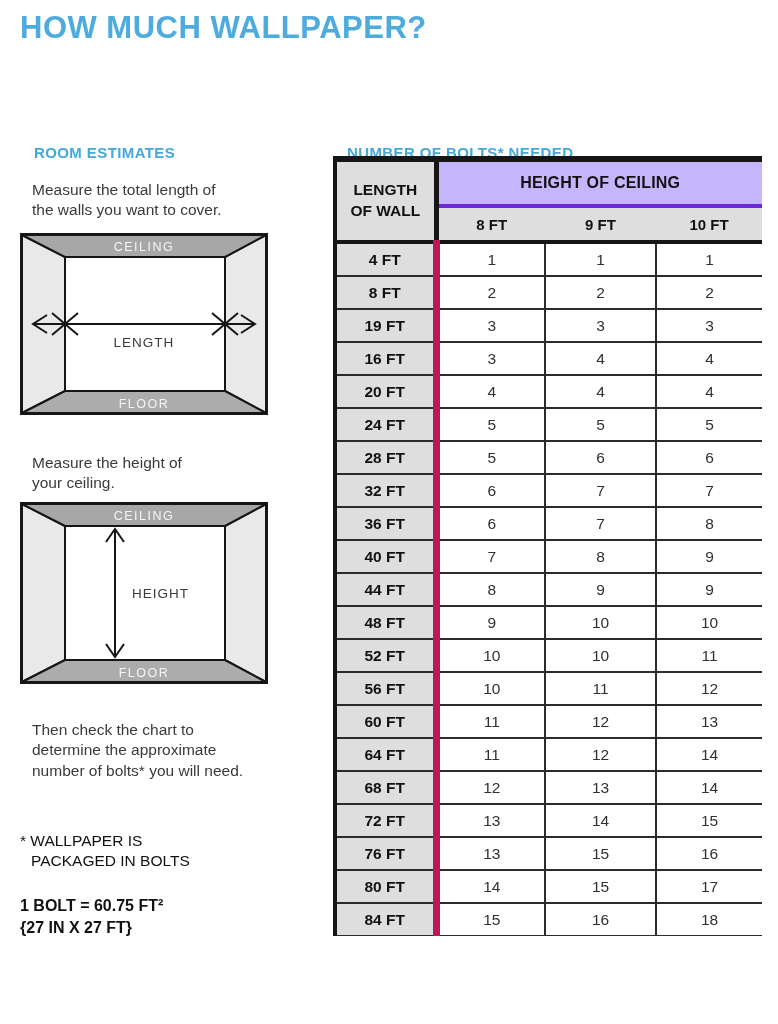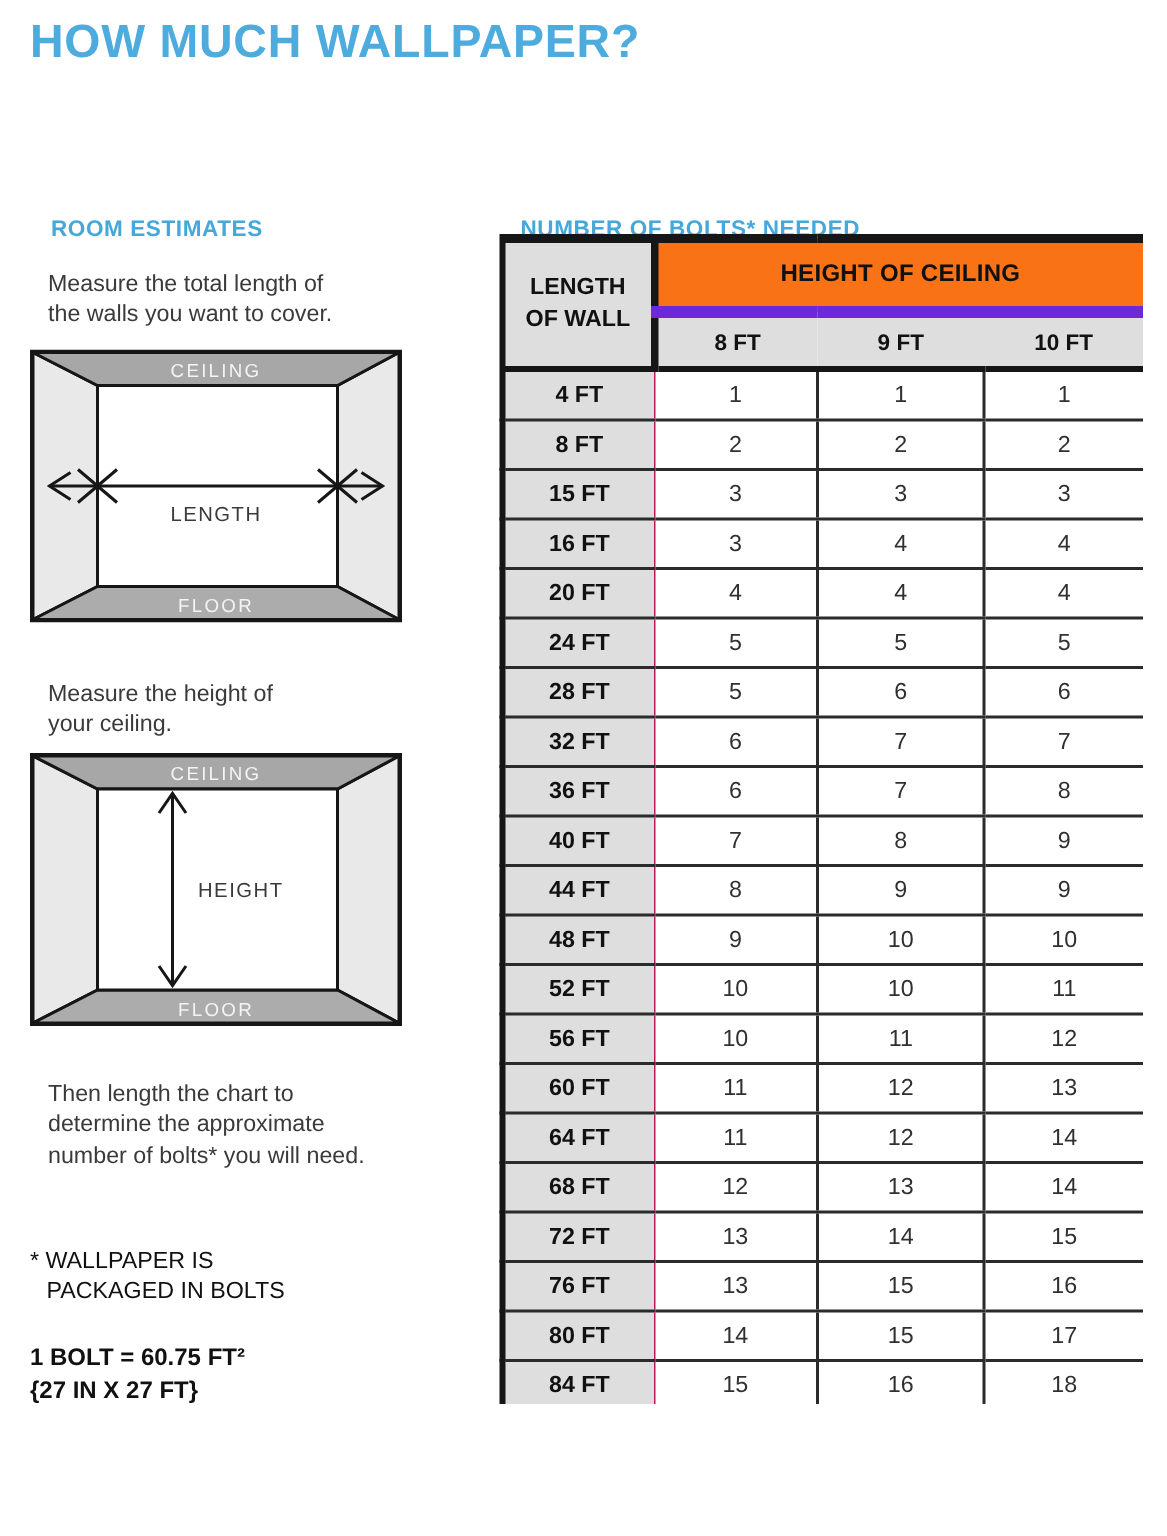--- a/index.html
+++ b/index.html
@@ -24,25 +24,25 @@
   .footnote .indent{padding-left:11px;}
   .bolt-note{position:absolute;left:20px;top:895px;font-size:16px;font-weight:700;
         color:#111;line-height:1.4;}
   .table-wrap{position:absolute;left:333px;top:156px;}
   table.bolts{border-collapse:collapse;table-layout:fixed;width:427px;
         border-top:6px solid #161616;border-left:4px solid #161616;}
   table.bolts td{padding:0;vertical-align:middle;}
   td.corner{background:#dedede;border-right:5px solid #161616;border-bottom:4px solid #161616;
         font-weight:700;font-size:15.5px;color:#111;text-align:center;
         white-space:pre-line;line-height:1.35;}
-  td.group{background:#f97316;border-bottom:8px solid #6d28d9;text-align:center;
+  td.group{background:#c4b5fd;border-bottom:4px solid #6d28d9;text-align:center;
         font-weight:700;font-size:16px;color:#111;height:42px;letter-spacing:0.2px;}
   td.sub{background:#dedede;border-bottom:4px solid #161616;text-align:center;
         font-weight:700;font-size:15px;color:#111;height:32px;}
-  td.wall{background:#dedede;border-right:1px solid #be185d;border-bottom:2px solid #2b2b2b;
+  td.wall{background:#dedede;border-right:7px solid #be185d;border-bottom:2px solid #2b2b2b;
         font-weight:700;font-size:15.5px;color:#111;text-align:center;height:31px;}
   td.val{background:#fff;border-bottom:2px solid #2b2b2b;text-align:center;
         font-size:15.5px;color:#303030;height:31px;}
   td.val.inner{border-left:2px solid #2b2b2b;}
   svg text{font-family:"Liberation Sans", sans-serif;}
 </style>
 </head>
 <body>
 
 <div class="page">
@@ -88,21 +88,21 @@
     <text x="124" y="18" text-anchor="middle" font-size="12.5" letter-spacing="1.5" fill="#f4f4f4">CEILING</text>
     <text x="124" y="175" text-anchor="middle" font-size="12.5" letter-spacing="1.5" fill="#f4f4f4">FLOOR</text>
     <g stroke="#161616" stroke-width="2" fill="none">
       <line x1="95" y1="27" x2="95" y2="155"></line>
       <polyline points="86,40 95,27 104,40"></polyline>
       <polyline points="86,142 95,155 104,142"></polyline>
     </g>
     <text x="112" y="96" text-anchor="start" font-size="13.5" letter-spacing="1" fill="#3a3a3a">HEIGHT</text>
   </svg>
 
-  <p class="body-text p3">Then length the chart to
+  <p class="body-text p3">Then check the chart to
 determine the approximate
 number of bolts* you will need.</p>
 
   <div class="footnote">
     <div>* WALLPAPER IS</div>
     <div class="indent">PACKAGED IN BOLTS</div>
   </div>
 
   <div class="bolt-note">
     <div>1 BOLT = 60.75 FT²</div>
@@ -138,21 +138,21 @@
             <td class="val inner">1</td>
             <td class="val inner">1</td>
           </tr>
           <tr>
             <td class="wall">8 FT</td>
             <td class="val">2</td>
             <td class="val inner">2</td>
             <td class="val inner">2</td>
           </tr>
           <tr>
-            <td class="wall">15 FT</td>
+            <td class="wall">19 FT</td>
             <td class="val">3</td>
             <td class="val inner">3</td>
             <td class="val inner">3</td>
           </tr>
           <tr>
             <td class="wall">16 FT</td>
             <td class="val">3</td>
             <td class="val inner">4</td>
             <td class="val inner">4</td>
           </tr>

